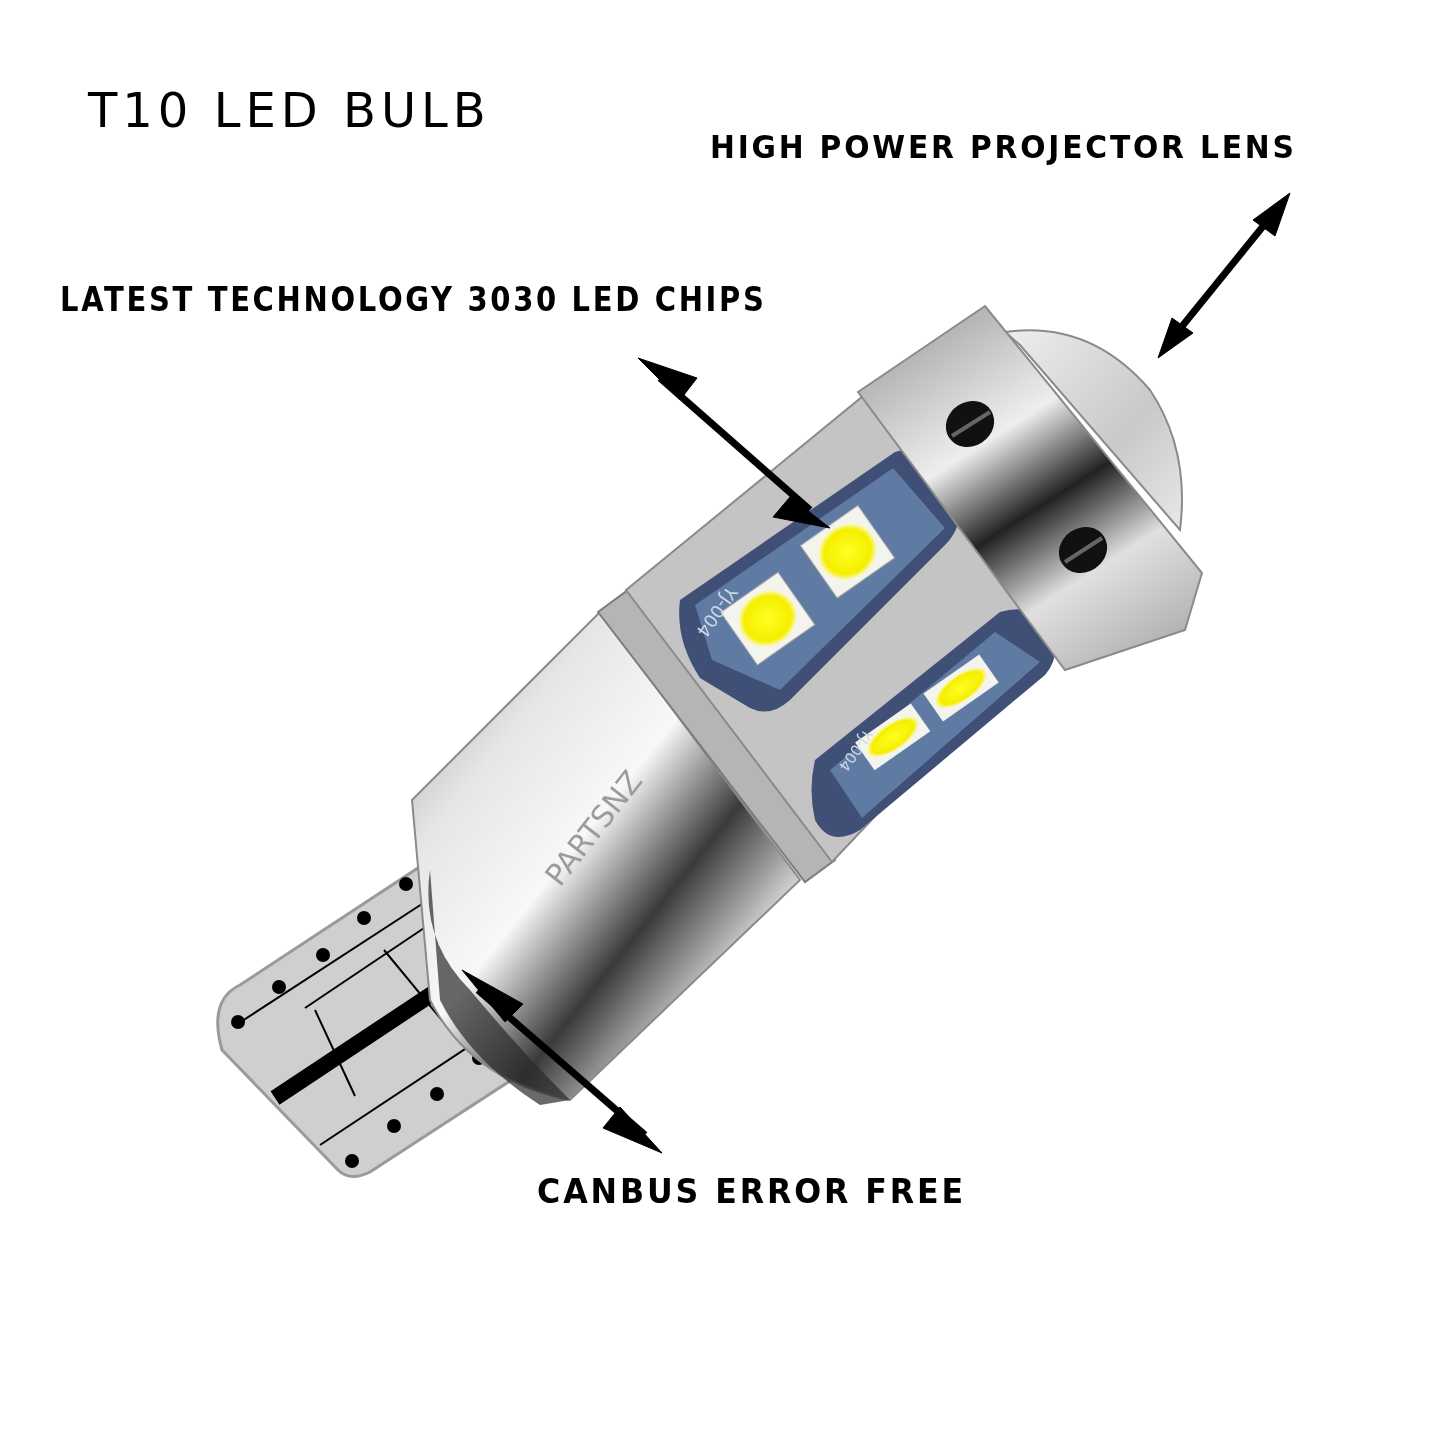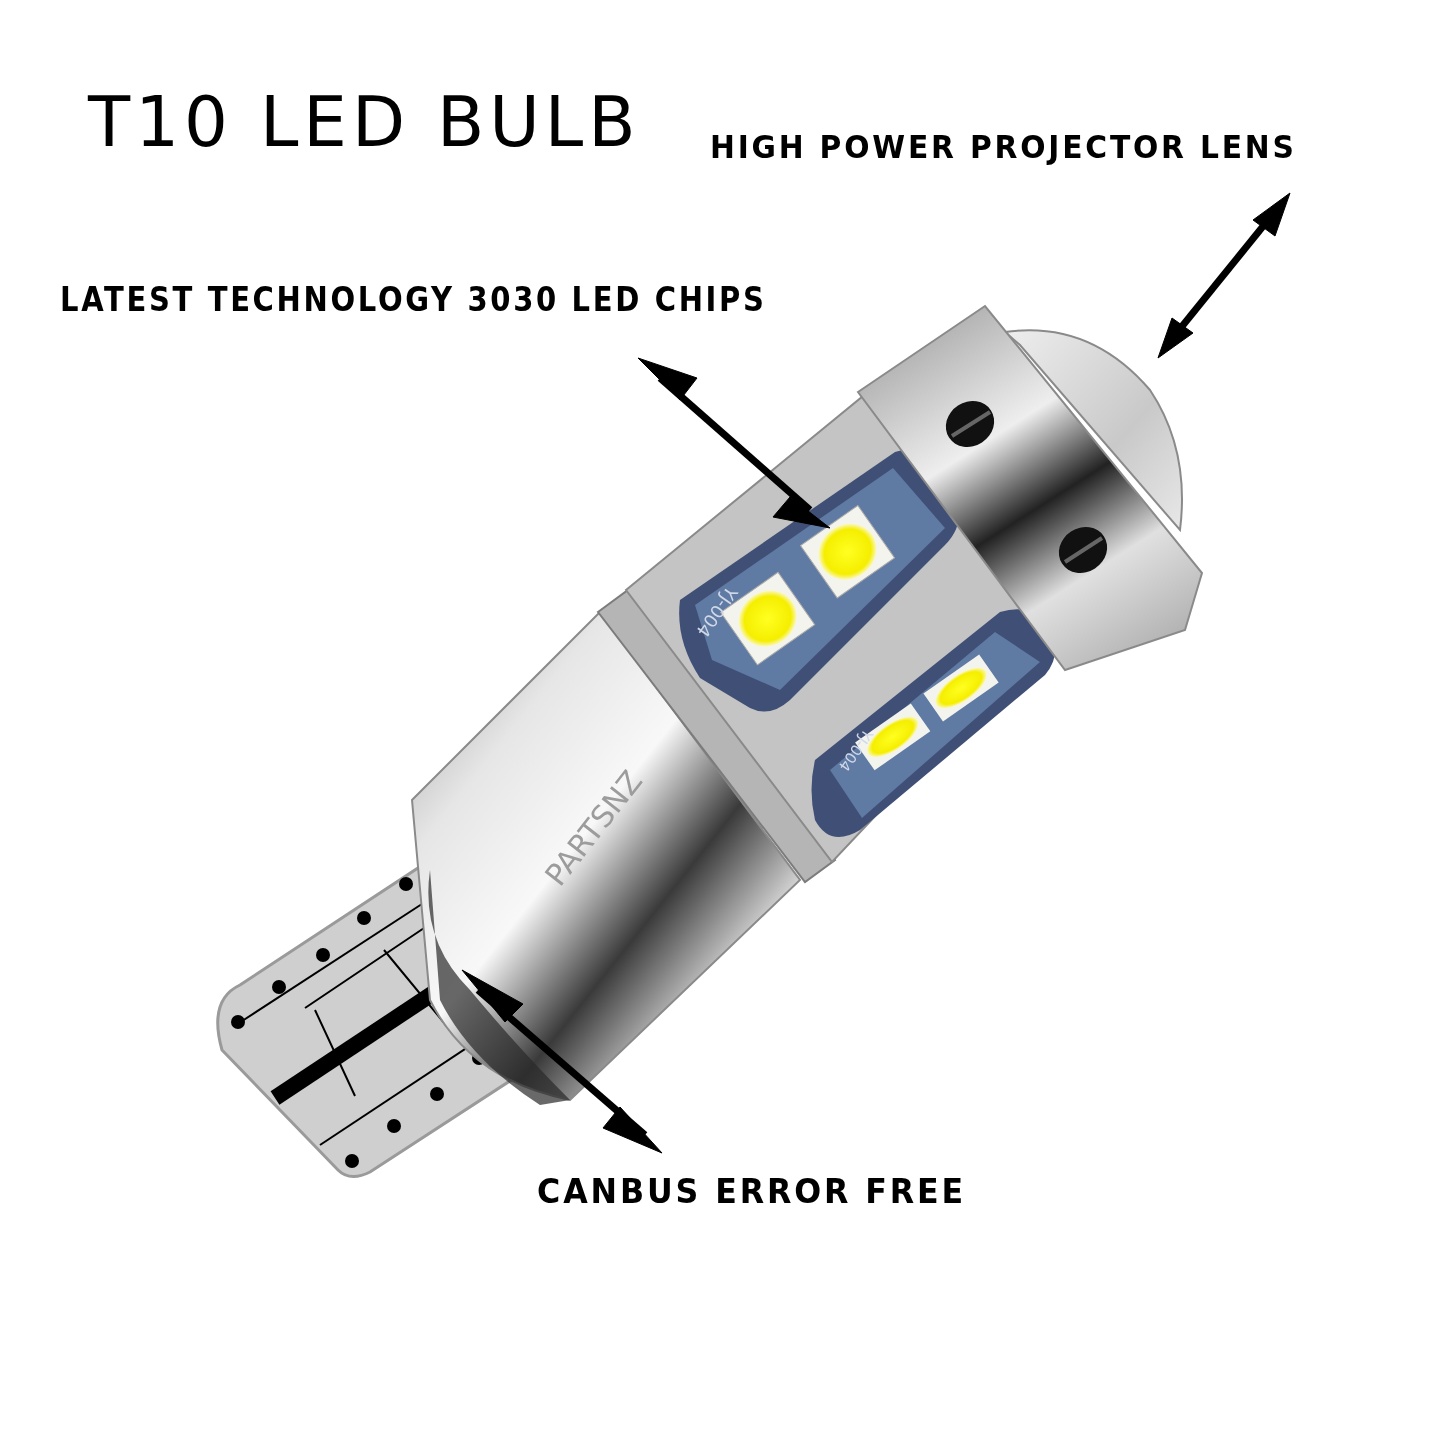--- a/index.html
+++ b/index.html
@@ -1,18 +1,18 @@
 <!DOCTYPE html>
 <html><head>
 <meta charset="utf-8">
 <style>
   html, body { margin:0; padding:0; background:#ffffff; }
   body { width:1445px; height:1445px; position:relative; overflow:hidden; font-family:"DejaVu Sans", sans-serif; }
   .label { position:absolute; color:#000; white-space:nowrap; font-family:"DejaVu Sans", sans-serif; }
-  #title { left:88px; top:82px; font-size:69px; letter-spacing:5px; font-weight:normal; }
+  #title { left:88px; top:82px; font-size:48px; letter-spacing:5px; font-weight:normal; }
   #lbl-lens { left:710px; top:128px; font-size:32px; font-weight:bold; letter-spacing:3px; transform:scaleX(0.93); transform-origin:left; }
   #lbl-chips { left:60px; top:280px; font-size:33px; font-weight:bold; letter-spacing:3px; transform:scaleX(0.88); transform-origin:left; }
   #lbl-canbus { left:537px; top:1172px; font-size:33px; font-weight:bold; letter-spacing:3px; transform:scaleX(0.96); transform-origin:left; }
   svg#art { position:absolute; left:0; top:0; }
 </style>
 </head>
 <body>
 
 <div id="title" class="label">T10 LED BULB</div>
 <div id="lbl-lens" class="label">HIGH POWER PROJECTOR LENS</div>

